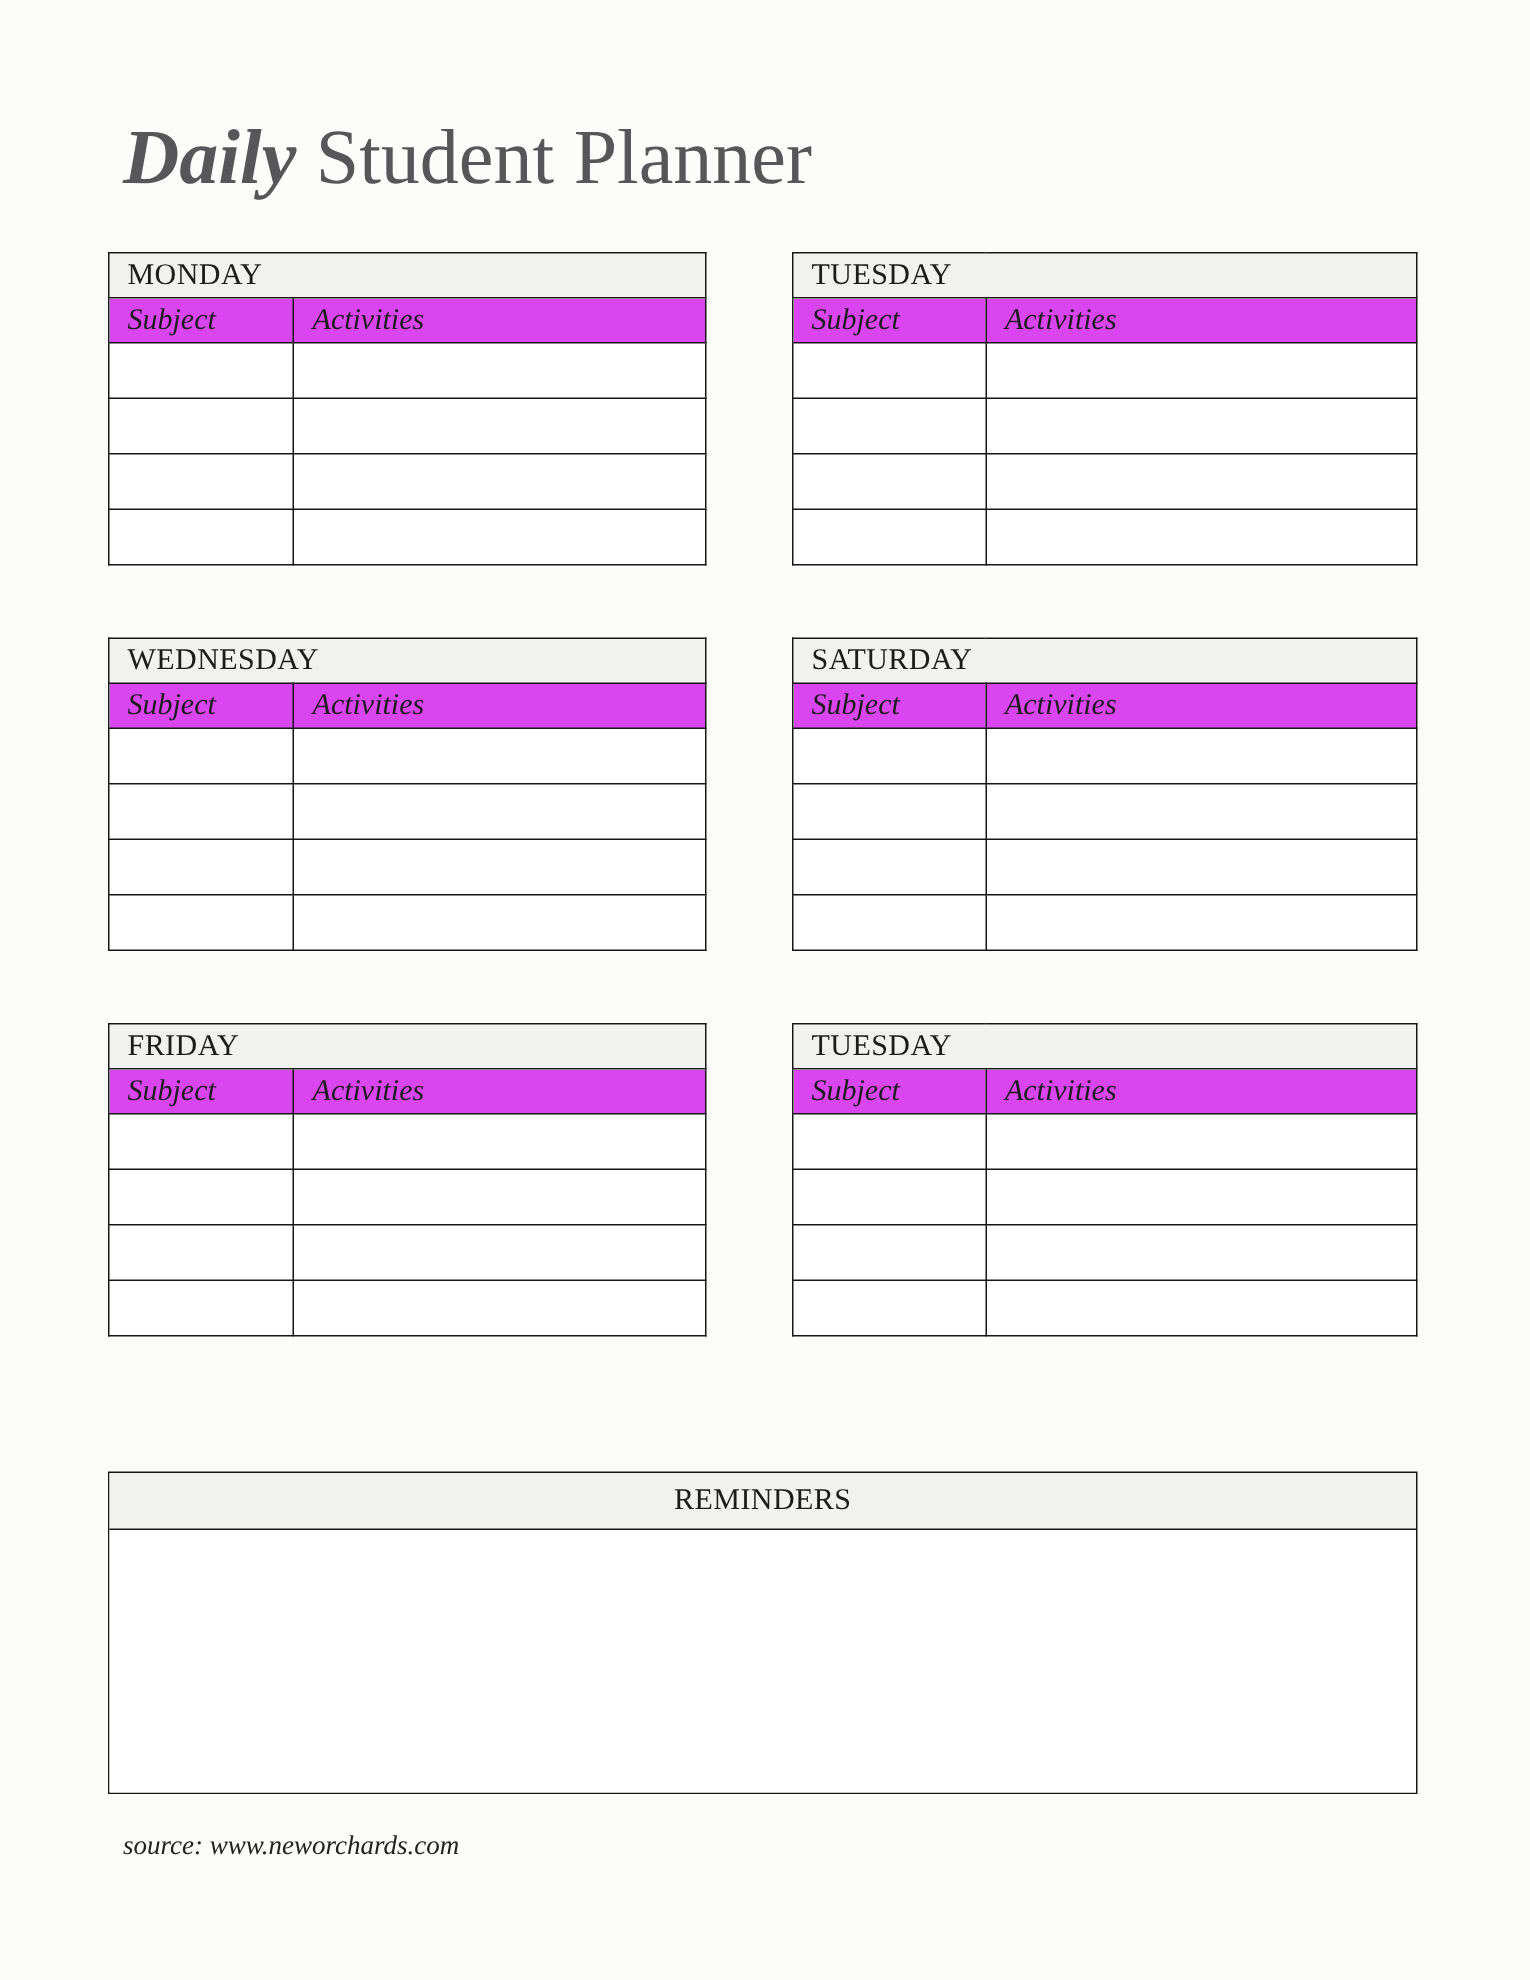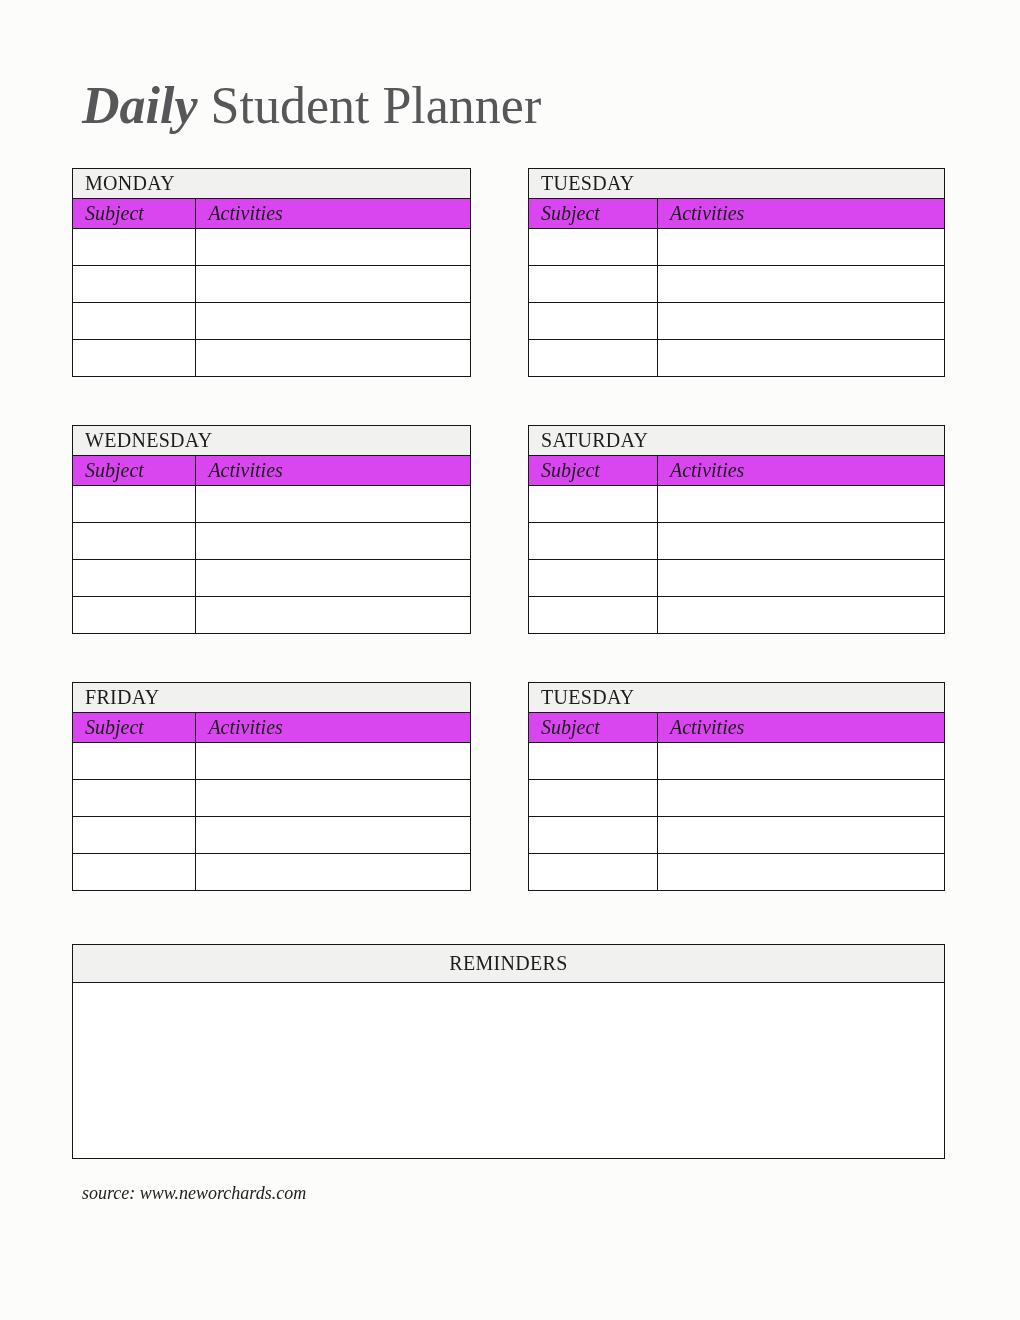--- a/index.html
+++ b/index.html
@@ -74,21 +74,21 @@
     font-style: italic;
   }
   tr.body-row td {
     height: 36px;
     background: #ffffff;
   }
   col.c-subject { width: 31%; }
   col.c-activities { width: 69%; }
   
   .reminders {
-    margin-top: 53px;
+    margin-top: 90px;
     border: 1.5px solid #161616;
     background: #ffffff;
   }
   .rem-head {
     background: #f1f1f0;
     border-bottom: 1.5px solid #161616;
     height: 37px;
     line-height: 37px;
     text-align: center;
     font-size: 20px;

